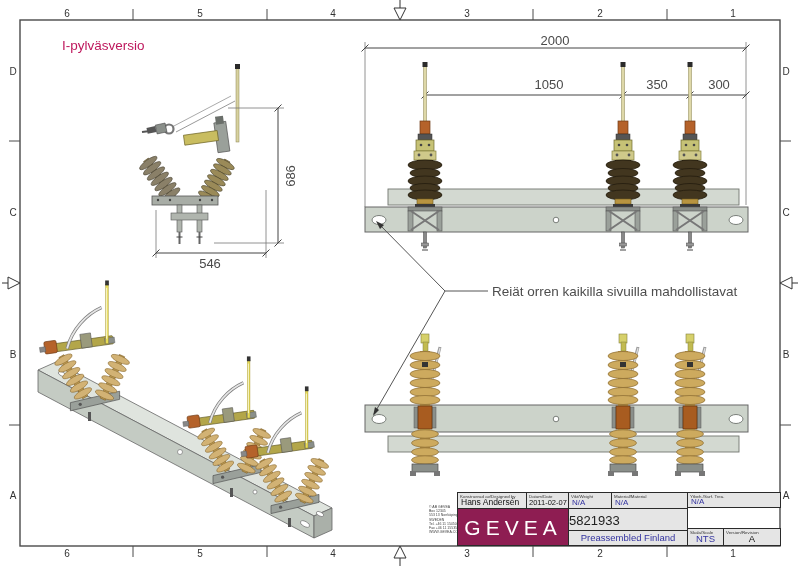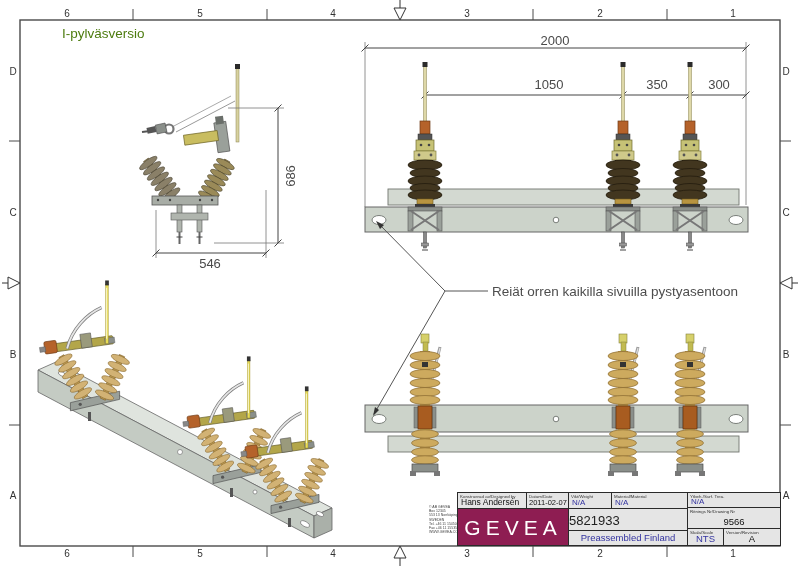--- a/index.html
+++ b/index.html
@@ -4,21 +4,21 @@
 <style>
   html,body{margin:0;padding:0;background:#fff}
   .sheet{position:relative;width:800px;height:566px;background:#fff;overflow:hidden;
          font-family:"Liberation Sans",sans-serif;}
   svg.canvas{position:absolute;left:0;top:0}
   
   .fl{position:absolute;font-size:10px;color:#333;transform:translate(-50%,-50%);white-space:nowrap}
   
   .dim{position:absolute;font-size:13px;color:#4a4a4a;transform:translate(-50%,0);white-space:nowrap}
   .dim.vert{transform:translate(-50%,-50%) rotate(-90deg)}
-  .variant{position:absolute;left:62px;top:26px;font-size:13.5px;color:#4d7c0f;white-space:nowrap}
+  .variant{position:absolute;left:62px;top:38px;font-size:13.5px;color:#be185d;white-space:nowrap}
   .note{position:absolute;left:492px;top:281px;font-size:13.5px;color:#4d4d4d;line-height:21px;white-space:nowrap}
   
   .tb{position:absolute;left:457px;top:492px;width:324px;height:54px}
   .cell{position:absolute;border:1px solid #2a2a2a;box-sizing:border-box;background:#e5e5e5;overflow:hidden}
   .cell .lbl{position:absolute;left:1.5px;top:1px;font-size:8px;transform:scale(.55);
              transform-origin:0 0;white-space:nowrap;color:#333}
   .cell .val{position:absolute;left:3px;bottom:1px;font-size:8px;color:#111;white-space:nowrap}
   .val.blue{color:#3333a0}
   .val.ctr{left:0;right:0;text-align:center}
   .val.bold{font-weight:normal}
@@ -297,21 +297,21 @@
   <span class="fl" style="left:13px;top:212px">C</span>
   <span class="fl" style="left:13px;top:354px">B</span>
   <span class="fl" style="left:13px;top:495px">A</span>
   <span class="fl" style="left:786px;top:71px">D</span>
   <span class="fl" style="left:786px;top:212px">C</span>
   <span class="fl" style="left:786px;top:354px">B</span>
   <span class="fl" style="left:786px;top:495px">A</span>
 
   <div class="variant">I-pylväsversio</div>
   <div class="note">
-    <div>Reiät orren kaikilla sivuilla pystyasentoon</div>
+    <div>Reiät orren kaikilla sivuilla mahdollistavat</div>
   </div>
 
   <div class="dim" style="left:555px;top:33px">2000</div>
   <div class="dim" style="left:549px;top:77px">1050</div>
   <div class="dim" style="left:657px;top:77px">350</div>
   <div class="dim" style="left:719px;top:77px">300</div>
   <div class="dim vert" style="left:290px;top:176px">686</div>
   <div class="dim" style="left:210px;top:256px">546</div>
 
   <div class="addr">
@@ -338,24 +338,20 @@
       <span class="val blue">N/A</span>
     </div>
     <div class="cell" style="left:154px;top:0;width:77px;height:17px">
       <span class="lbl">Material/Material</span>
       <span class="val blue">N/A</span>
     </div>
     <div class="cell" style="left:230px;top:0;width:94px;height:16px">
       <span class="lbl">Ytbeh./Surf. Trea.</span>
       <span class="val blue">N/A</span>
     </div>
-    <div class="cell" style="left:230px;top:15px;width:94px;height:22px">
-      <span class="lbl">Ritnings Nr/Drawing Nr</span>
-      <span class="val ctr bold" style="font-size:9.5px">9566</span>
-    </div>
     <div class="cell" style="left:230px;top:36px;width:37px;height:18px">
       <span class="lbl">Skala/Scale</span>
       <span class="val ctr blue" style="font-size:9.5px">NTS</span>
     </div>
     <div class="cell" style="left:266px;top:36px;width:58px;height:18px">
       <span class="lbl">Version/Revision</span>
       <span class="val ctr bold" style="font-size:9.5px">A</span>
     </div>
     <div class="cell logo-cell" style="left:0;top:16px;width:112px;height:38px">
       <span class="logo-text">GEVEA</span>

